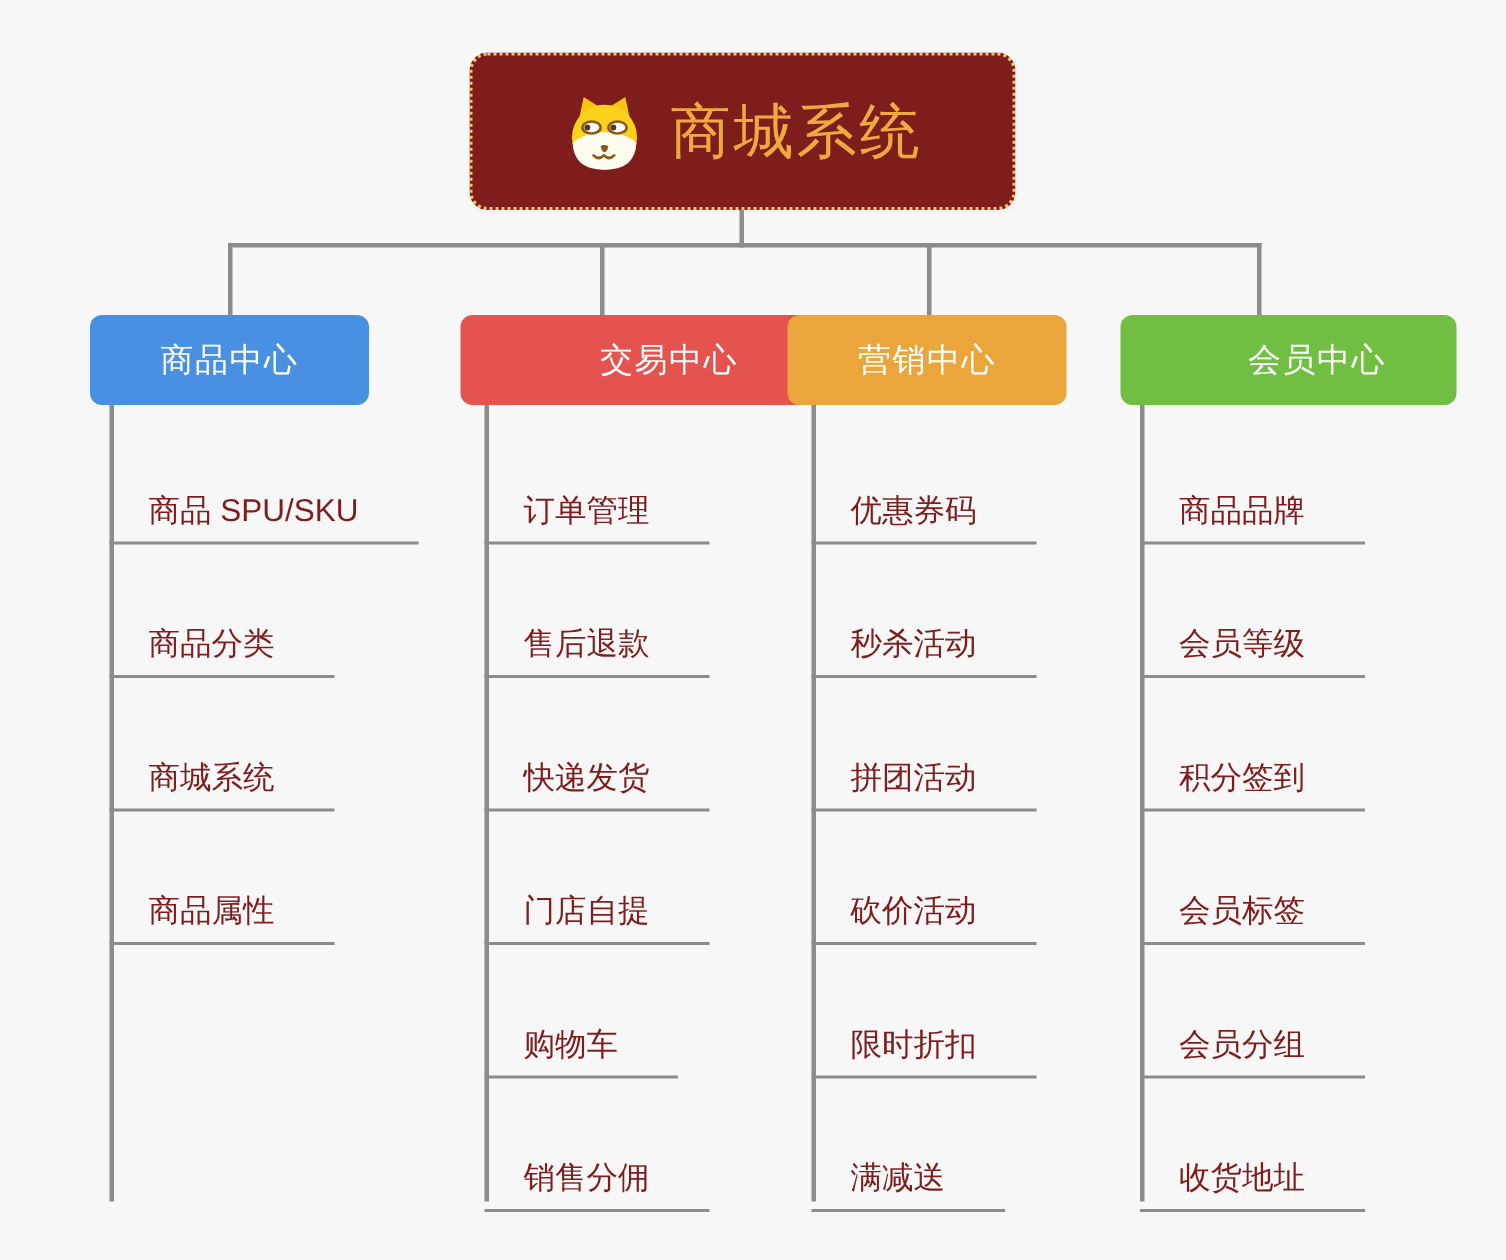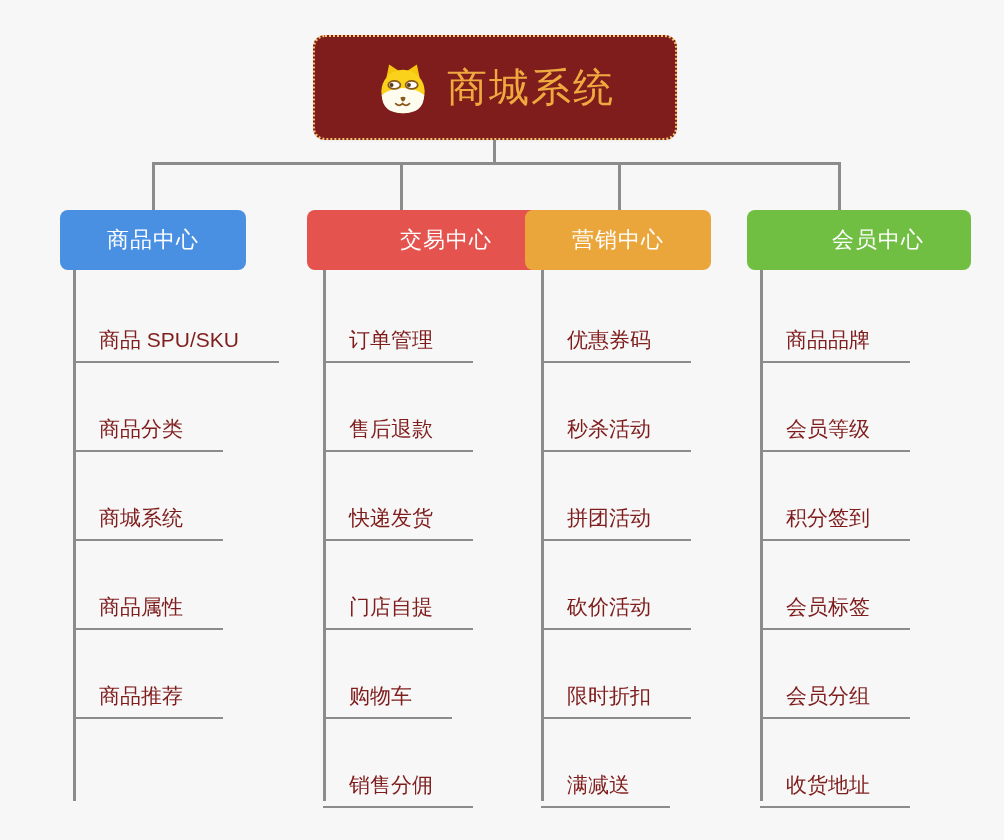--- a/index.html
+++ b/index.html
@@ -125,21 +125,20 @@
 
   <div class="trunk trk0"></div>
   <div class="trunk trk1"></div>
   <div class="trunk trk2"></div>
   <div class="trunk trk3"></div>
 
   <div class="item col0 r0">商品 SPU/SKU</div>
   <div class="item col0 r1">商品分类</div>
   <div class="item col0 r2">商城系统</div>
   <div class="item col0 r3">商品属性</div>
-  <div class="item col0 r4">商品推荐</div>
 
   <div class="item col1 r0">订单管理</div>
   <div class="item col1 r1">售后退款</div>
   <div class="item col1 r2">快递发货</div>
   <div class="item col1 r3">门店自提</div>
   <div class="item col1 r4">购物车</div>
   <div class="item col1 r5">销售分佣</div>
 
   <div class="item col2 r0">优惠券码</div>
   <div class="item col2 r1">秒杀活动</div>

